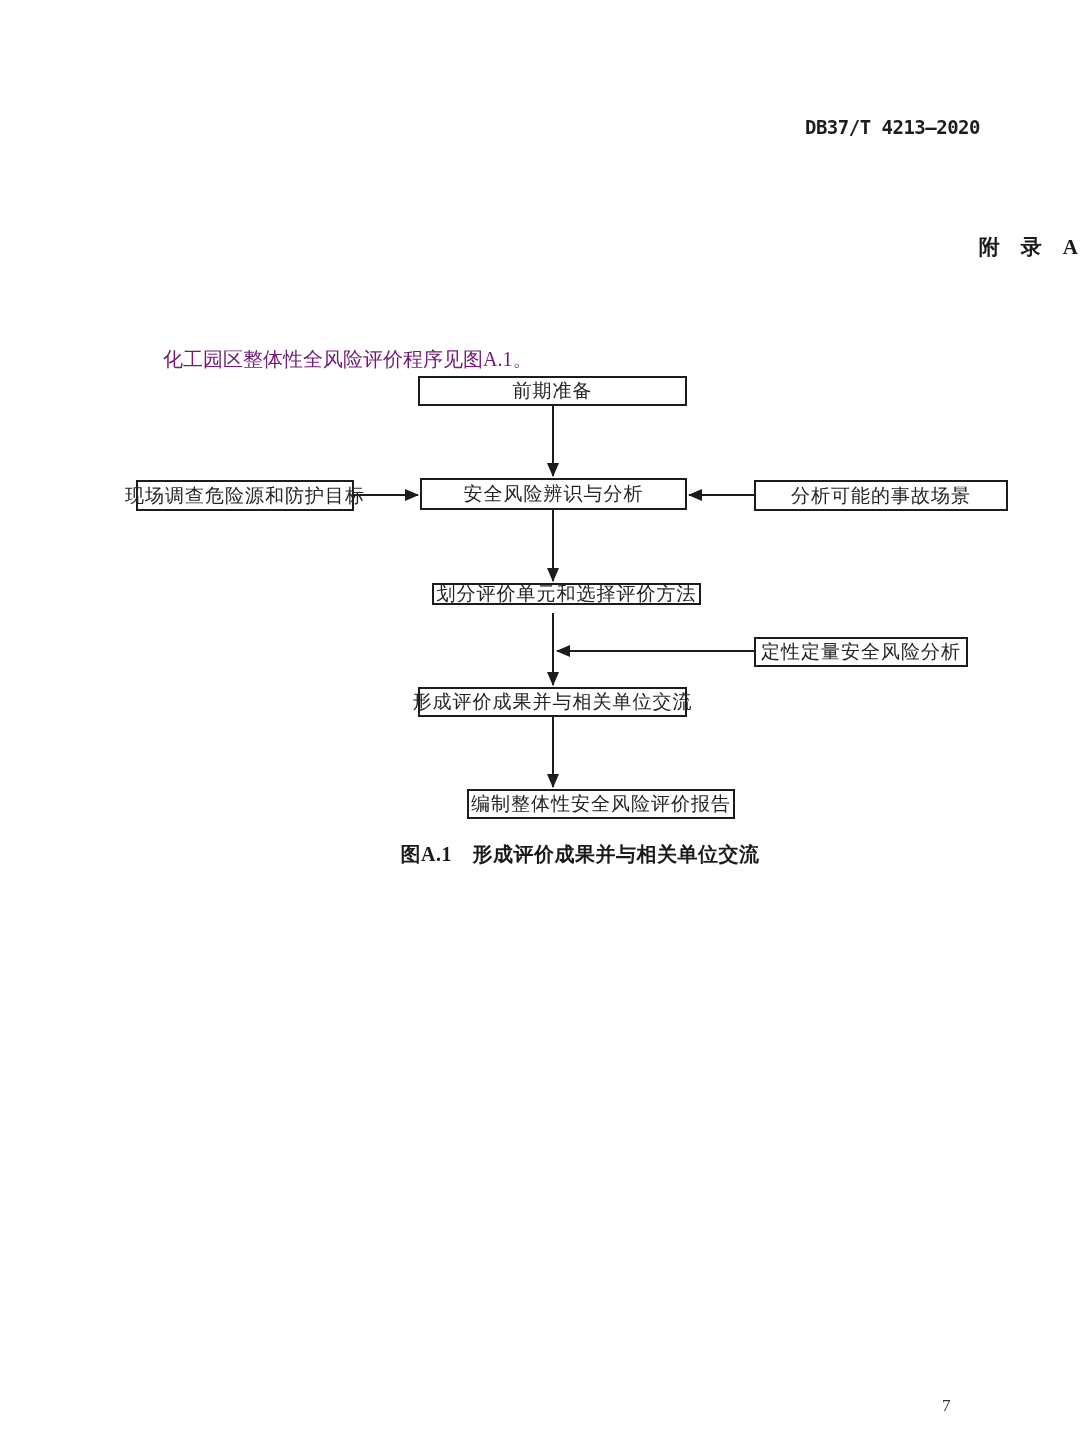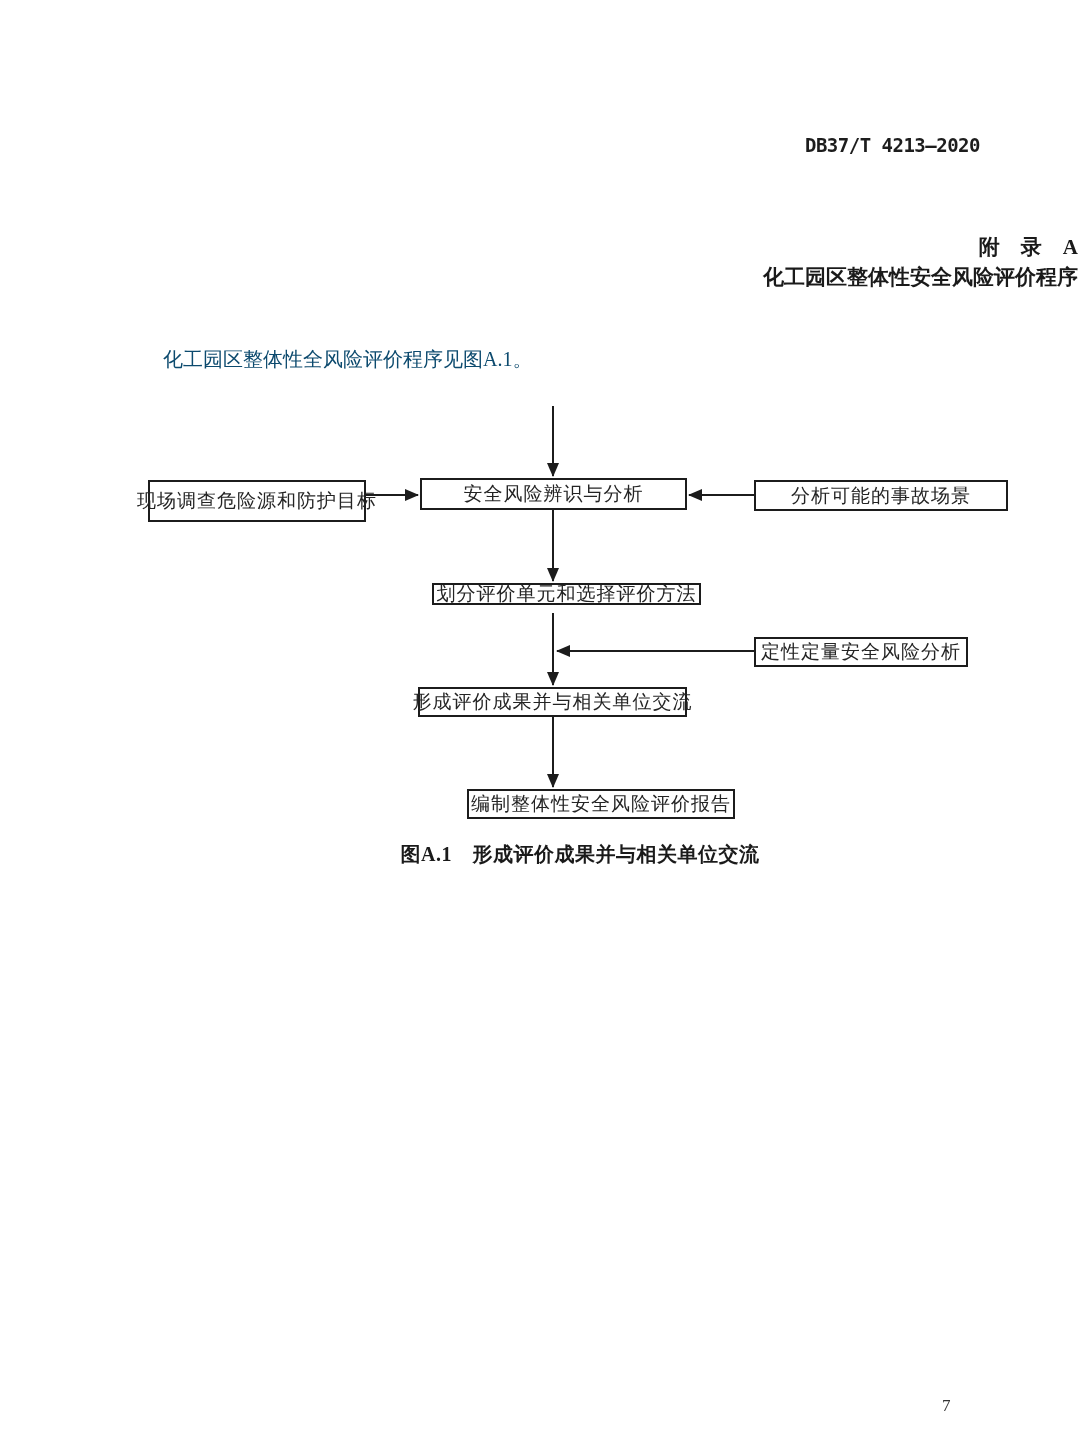--- a/index.html
+++ b/index.html
@@ -12,21 +12,21 @@
     position: relative;
     width: 1080px;
     height: 1442px;
     margin: 0 auto;
     background: #ffffff;
     color: #1a1a1a;
     overflow: hidden;
   }
   .std-header {
     position: absolute;
-    top: 134px;
+    top: 116px;
     right: 100px;
     font-family: "DejaVu Sans Mono", "Liberation Mono", monospace;
     font-weight: 700;
     font-size: 19px;
     letter-spacing: -0.5px;
     color: #1d1d1d;
     white-space: nowrap;
     text-align: center;
   }
   .title-block {
@@ -49,21 +49,21 @@
   .title-line3 {
     font-size: 21px;
     font-weight: 700;
     line-height: 31px;
   }
   .intro {
     position: absolute;
     left: 163px;
     top: 346px;
     font-size: 20px;
-    color: #0c4a6e;
+    color: #701a75;
     white-space: nowrap;
   }
   .connectors {
     position: absolute;
     left: 0;
     top: 0;
     width: 1080px;
     height: 1442px;
     pointer-events: none;
   }
@@ -74,21 +74,21 @@
     background: #ffffff;
     display: flex;
     align-items: center;
     justify-content: center;
     font-size: 19px;
     color: #242424;
     white-space: nowrap;
     letter-spacing: 1px;
   }
   .n-prep            { left: 418px; top: 376px; width: 269px; height: 30px; }
-  .n-site-survey     { left: 136px; top: 480px; width: 218px; height: 42px; margin-left: 12px; }
+  .n-site-survey     { left: 136px; top: 480px; width: 218px; height: 31px; }
   .n-risk-identify   { left: 420px; top: 478px; width: 267px; height: 32px; }
   .n-accident        { left: 754px; top: 480px; width: 254px; height: 31px; }
   .n-divide-units    { left: 418px; top: 583px; width: 269px; height: 22px; margin-left: 14px; }
   .n-qual-quant      { left: 754px; top: 637px; width: 214px; height: 30px; text-align: right; }
   .n-form-results    { left: 418px; top: 687px; width: 269px; height: 30px; }
   .n-compile-report  { left: 419px; top: 789px; width: 268px; height: 30px; margin-left: 48px; }
   .fig-caption {
     position: absolute;
     left: 330px;
     top: 841px;
@@ -109,40 +109,40 @@
 </style>
 </head>
 <body>
 
 <div class="page">
 
   <div class="std-header">DB37/T 4213—2020</div>
 
   <div class="title-block">
     <div class="title-line1">附　录　A</div>
-    <div class="title-line3">化工园区整体性安全风险评价程序</div>
   </div>
 
   <div class="intro">化工园区整体性全风险评价程序见图A.1。</div>
 
   <svg class="connectors" viewBox="0 0 1080 1442" xmlns="http://www.w3.org/2000/svg">
     <defs>
       <marker id="arrow" markerUnits="userSpaceOnUse" markerWidth="16" markerHeight="14" refX="13" refY="6" orient="auto">
         <path d="M0,0 L14,6 L0,12 Z" fill="#1c1c1c"></path>
       </marker>
     </defs>
     <line x1="553" y1="406" x2="553" y2="476" stroke="#1c1c1c" stroke-width="2" marker-end="url(#arrow)"></line>
     <line x1="354" y1="495" x2="418" y2="495" stroke="#1c1c1c" stroke-width="2" marker-end="url(#arrow)"></line>
     <line x1="754" y1="495" x2="689" y2="495" stroke="#1c1c1c" stroke-width="2" marker-end="url(#arrow)"></line>
     <line x1="553" y1="510" x2="553" y2="581" stroke="#1c1c1c" stroke-width="2" marker-end="url(#arrow)"></line>
     <line x1="553" y1="613" x2="553" y2="685" stroke="#1c1c1c" stroke-width="2" marker-end="url(#arrow)"></line>
     <line x1="754" y1="651" x2="557" y2="651" stroke="#1c1c1c" stroke-width="2" marker-end="url(#arrow)"></line>
     <line x1="553" y1="717" x2="553" y2="787" stroke="#1c1c1c" stroke-width="2" marker-end="url(#arrow)"></line>
   </svg>
 
+  <div class="node n-prep">前期准备</div>
 
   <div class="node n-site-survey">现场调查危险源和防护目标</div>
 
   <div class="node n-risk-identify">安全风险辨识与分析</div>
 
   <div class="node n-accident">分析可能的事故场景</div>
 
   <div class="node n-divide-units">划分评价单元和选择评价方法</div>
 
   <div class="node n-qual-quant">定性定量安全风险分析</div>

